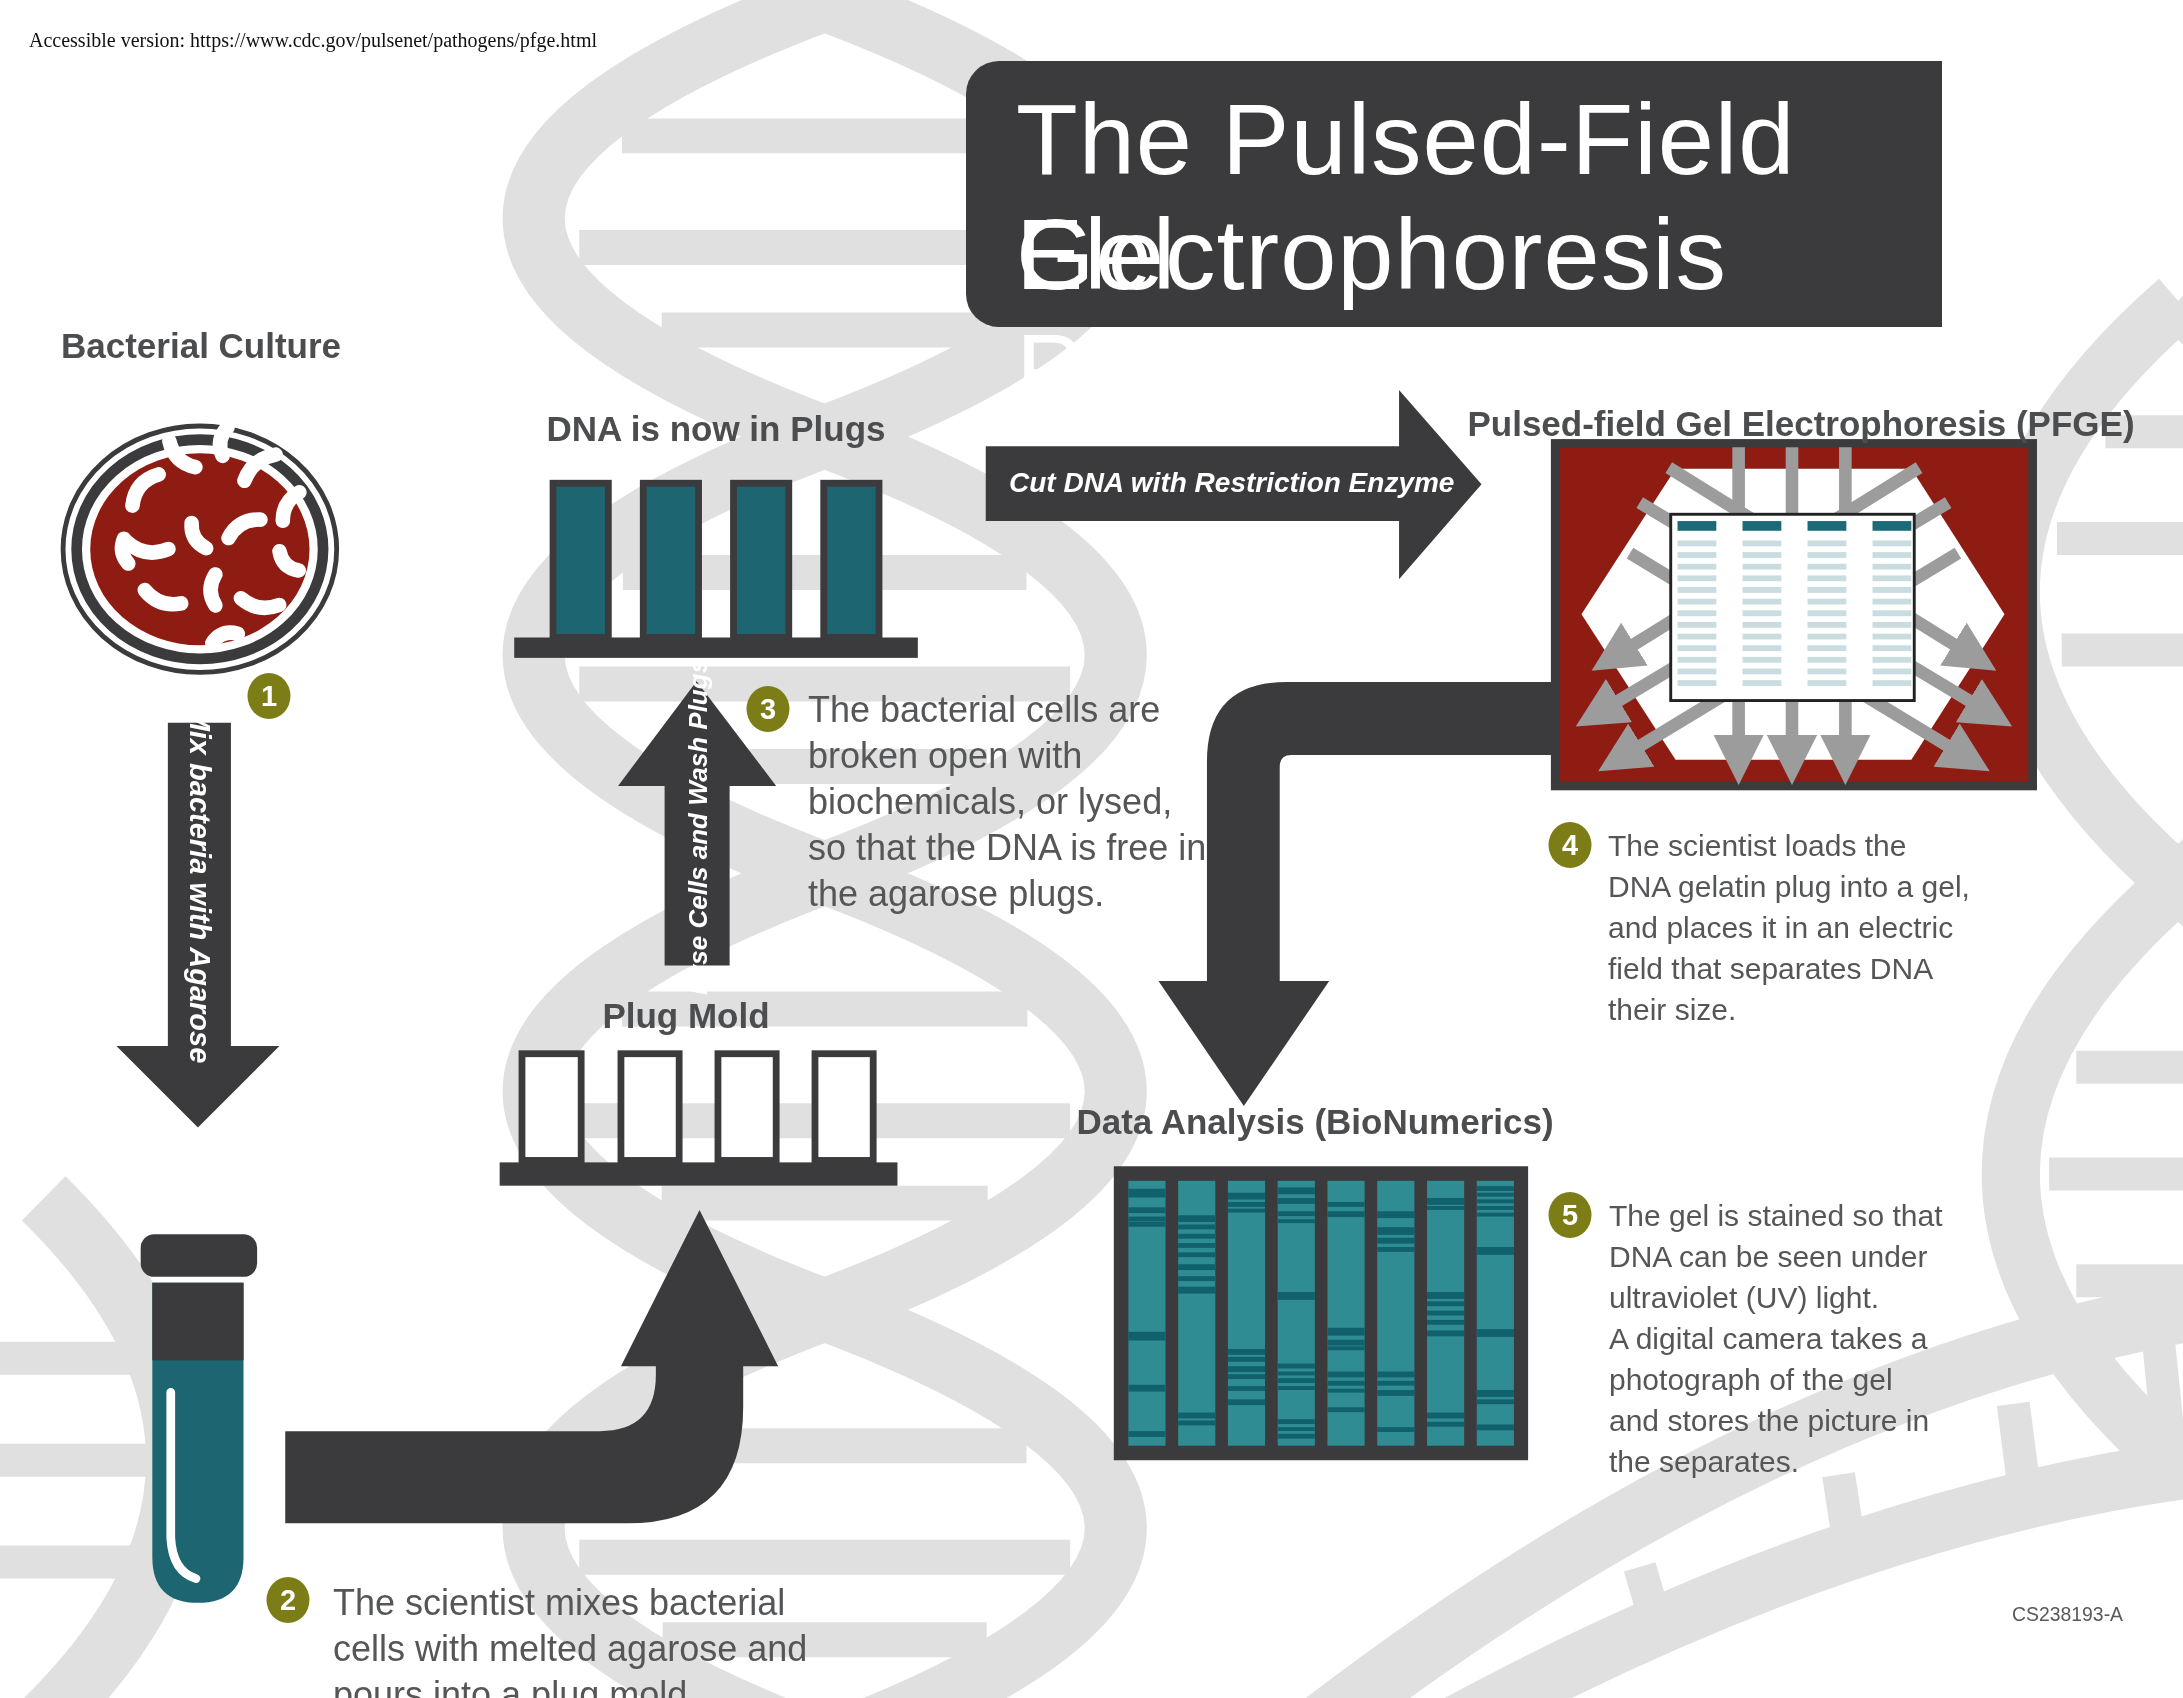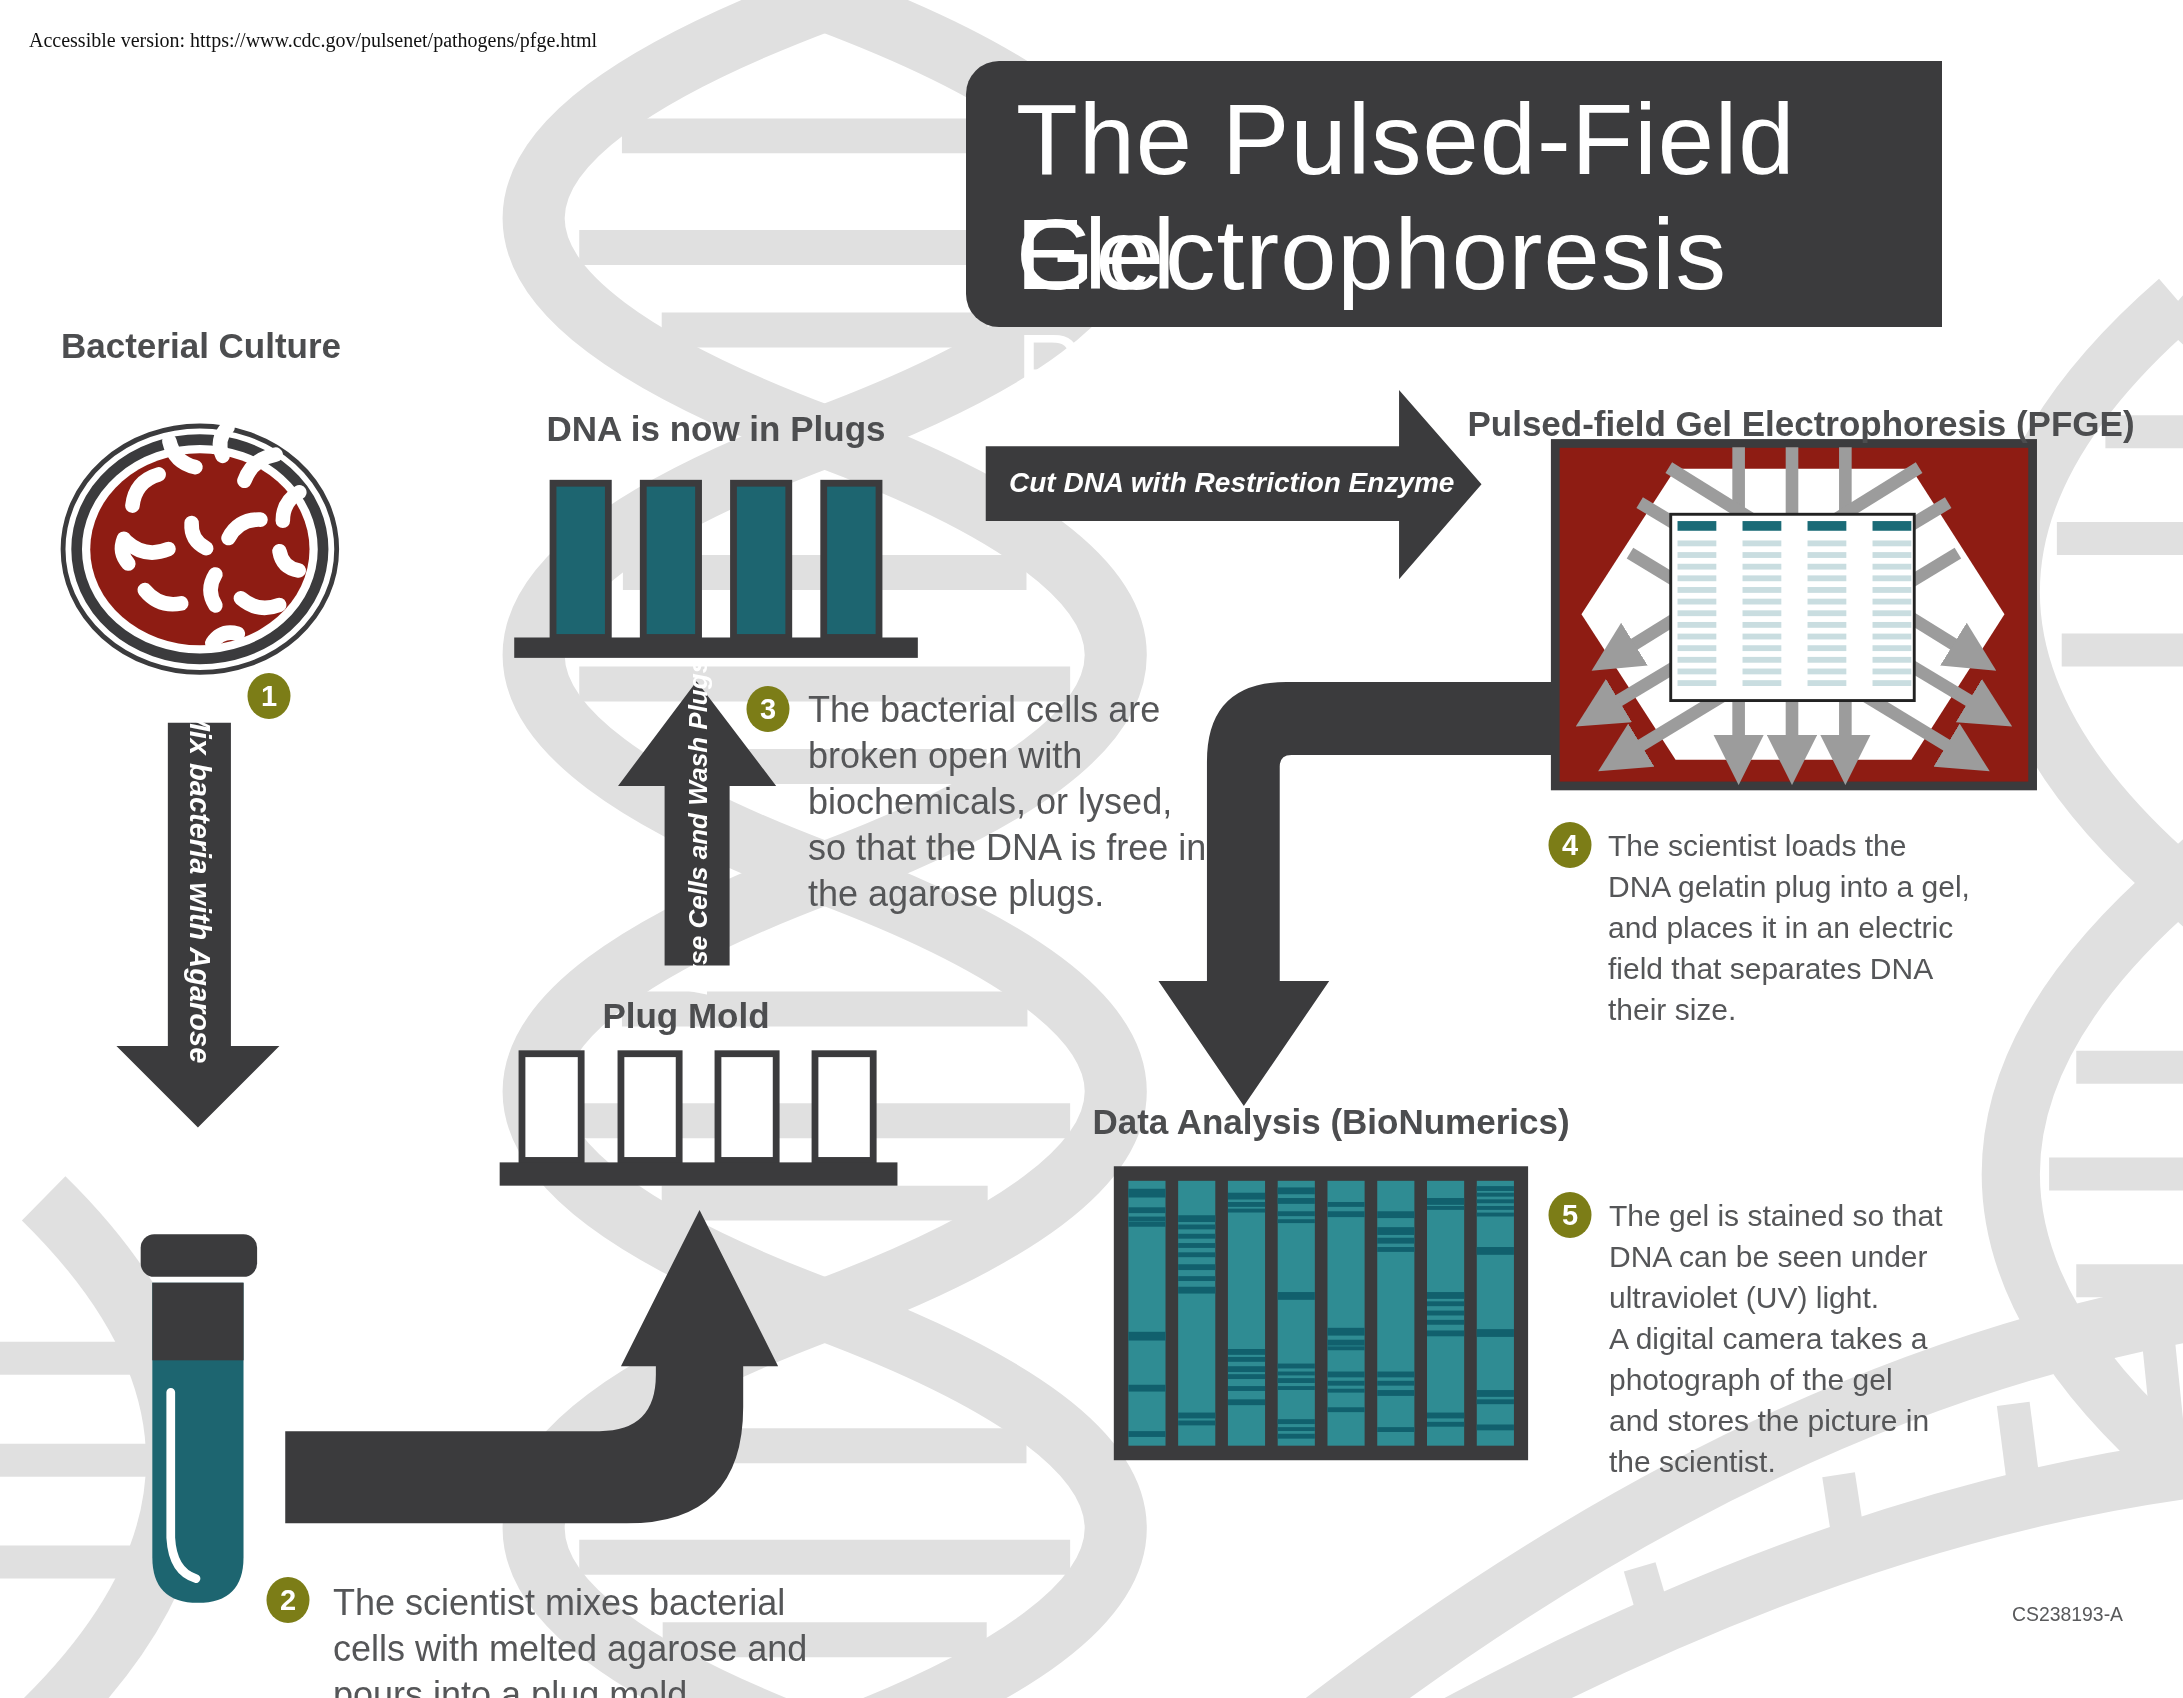--- a/index.html
+++ b/index.html
@@ -19,21 +19,21 @@
              background:var(--dark);border-radius:33px 0 0 33px;}
   .title-box .line{position:absolute;left:50px;color:#fff;font-size:101px;font-weight:400;
                    letter-spacing:1px;}
   .title-box .l1{top:21.3px;}
   .title-box .l2{top:136px;}
   .heading{font-weight:bold;font-size:35px;color:var(--heading);}
   .h-bact{left:61px;top:326px;}
   .h-plugs{left:716px;top:409px;transform:translateX(-50%);}
   .h-mold{left:686px;top:996px;transform:translateX(-50%);}
   .h-pfge{left:1801px;top:404px;transform:translateX(-50%);}
-  .h-data{left:1315px;top:1102px;transform:translateX(-50%);margin-left:16px;}
+  .h-data{left:1315px;top:1102px;transform:translateX(-50%);}
   .step-text{position:absolute;color:var(--body);}
   .big .ln{font-size:36px;line-height:46px;}
   .small .ln{font-size:30px;line-height:41px;}
   .badge{position:absolute;width:43px;height:46px;border-radius:50%;background:var(--olive);
          color:#fff;font-weight:bold;font-size:29px;display:flex;align-items:center;
          justify-content:center;transform:translate(-50%,-50%);}
   .arrow-label{position:absolute;color:#fff;font-style:italic;white-space:nowrap;}
   .lbl-cut{left:1009px;top:483px;transform:translateY(-50%);font-size:28px;font-weight:bold;}
   .lbl-mix{left:199px;top:885px;transform:translate(-50%,-50%) rotate(90deg);font-size:29px;font-weight:bold;}
   .lbl-lyse{left:698px;top:827px;transform:translate(-50%,-50%) rotate(-90deg);font-size:26px;font-weight:bold;}
@@ -367,19 +367,19 @@
       <div class="ln">field that separates DNA</div>
       <div class="ln">their size.</div>
     </div>
 <div class="step-text small" style="left:1609px;top:1195px">
       <div class="ln">The gel is stained so that</div>
       <div class="ln">DNA can be seen under</div>
       <div class="ln">ultraviolet (UV) light.</div>
       <div class="ln">A digital camera takes a</div>
       <div class="ln">photograph of the gel</div>
       <div class="ln">and stores the picture in</div>
-      <div class="ln">the scientist.</div>
+      <div class="ln">the separates.</div>
     </div>
 
 <div class="txt cs-code">CS238193-A</div>
 
 </div>
 
 
 </body></html>

